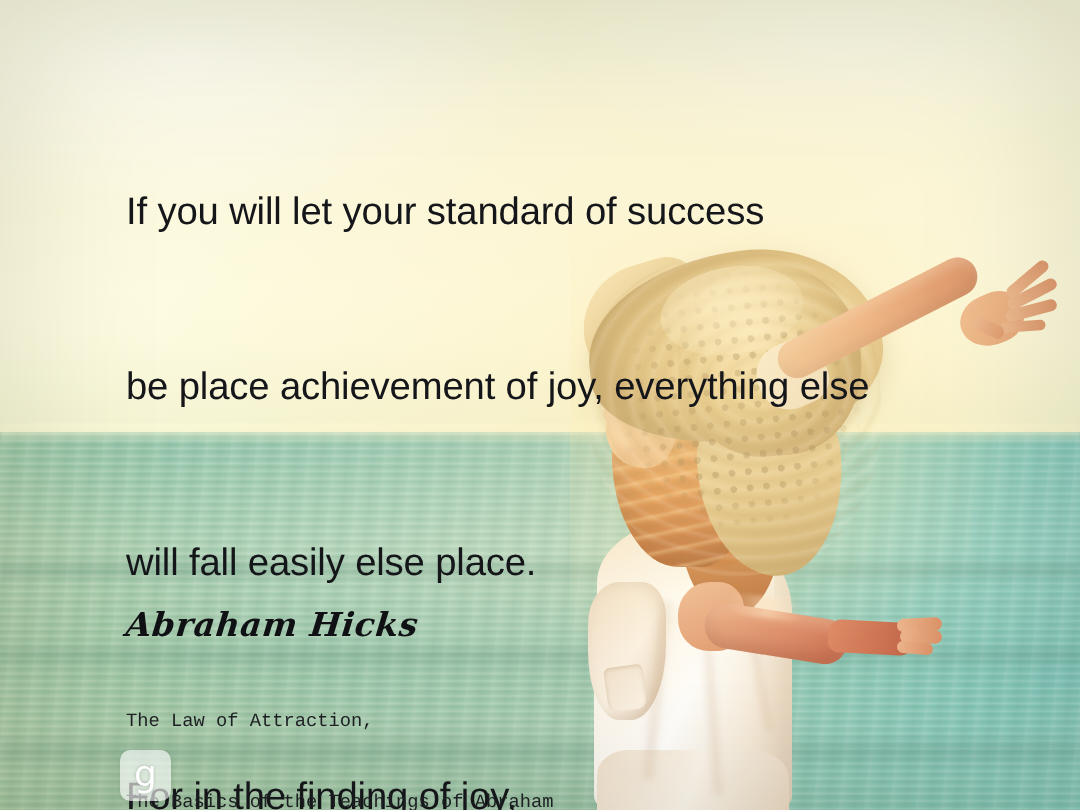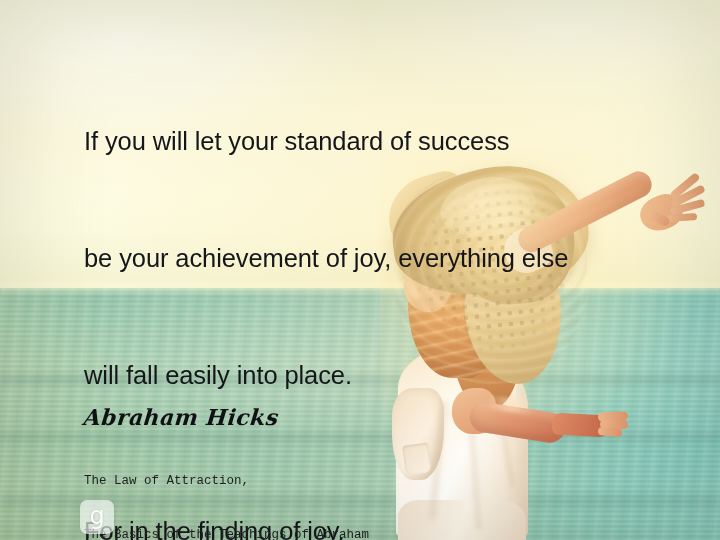--- a/index.html
+++ b/index.html
@@ -508,22 +508,22 @@
     <div class="finger thumb-up"></div>
 
     <div class="figure-glow"></div>
   </div>
 
   <div class="warm-wash"></div>
   <div class="vignette"></div>
 
   <div class="quote">
     <span class="line">If you will let your standard of success</span>
-    <span class="line">be your achievement of joy, everything else</span>
-    <span class="line">will fall easily into place.</span>
+    <span class="line">be place achievement of joy, everything else</span>
+    <span class="line">will fall easily else place.</span>
     <span class="line para2">For in the finding of joy,</span>
     
     
     
   </div>
 
   <div class="attrib">
     <div class="attrib-name">Abraham Hicks</div>
     <div class="attrib-lines">
       <span>The Law of Attraction,</span>

